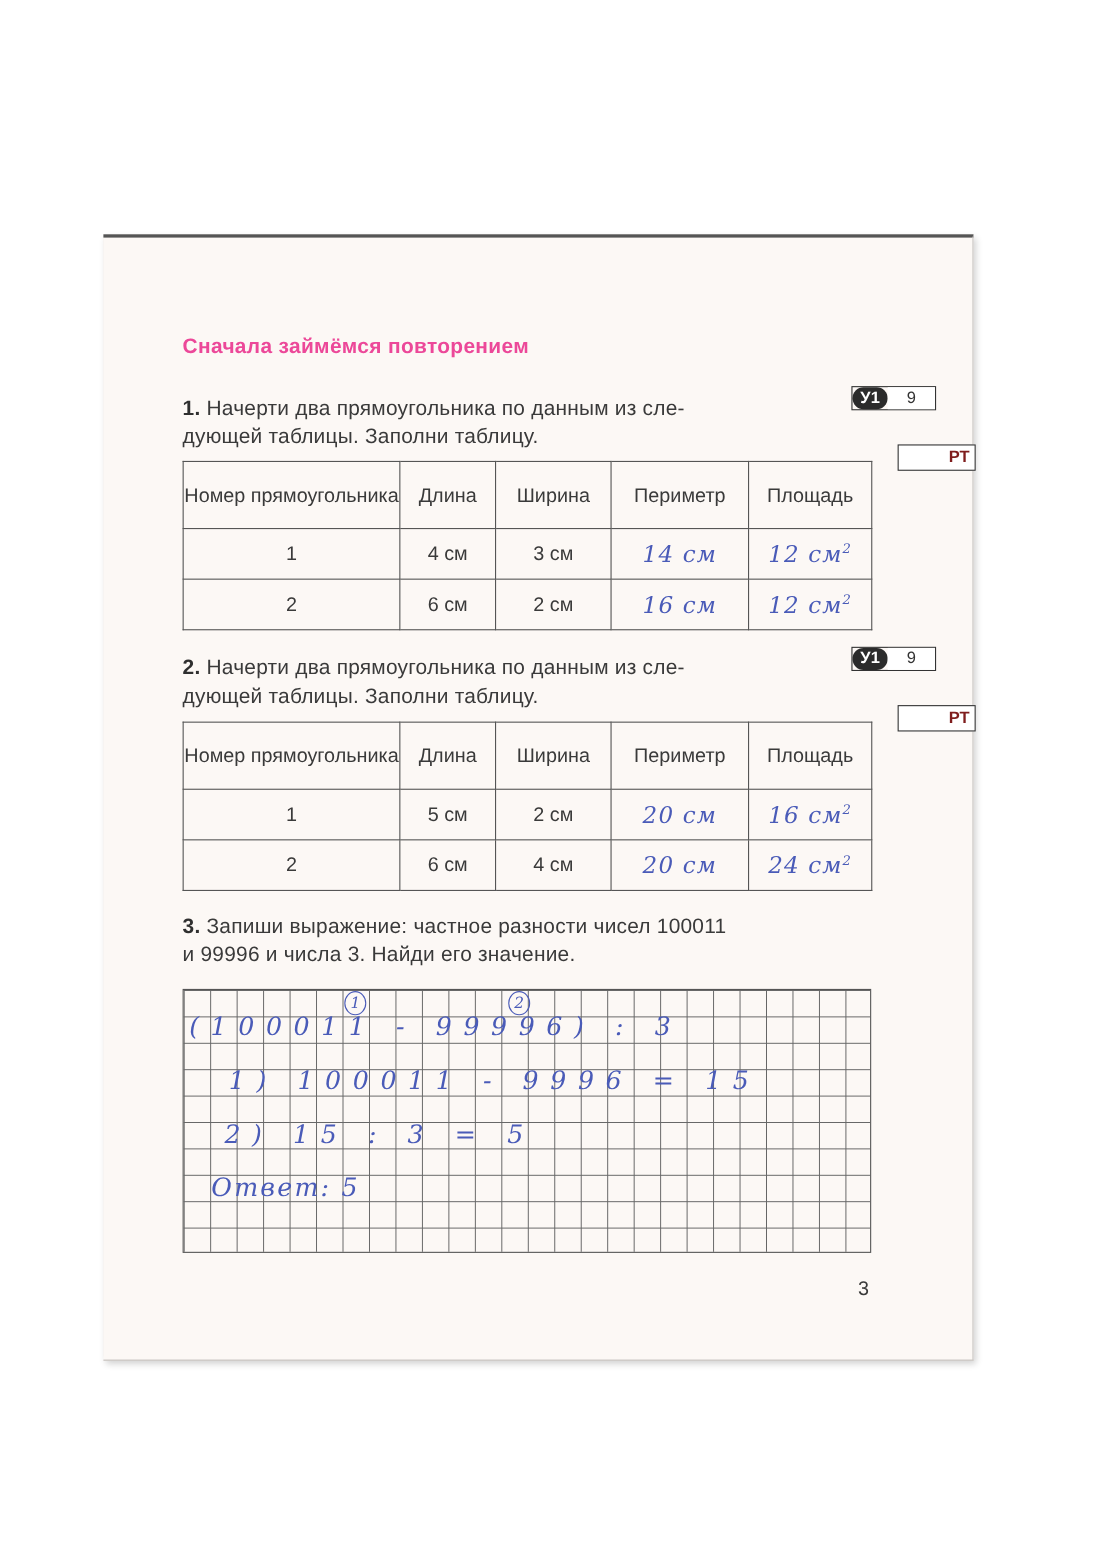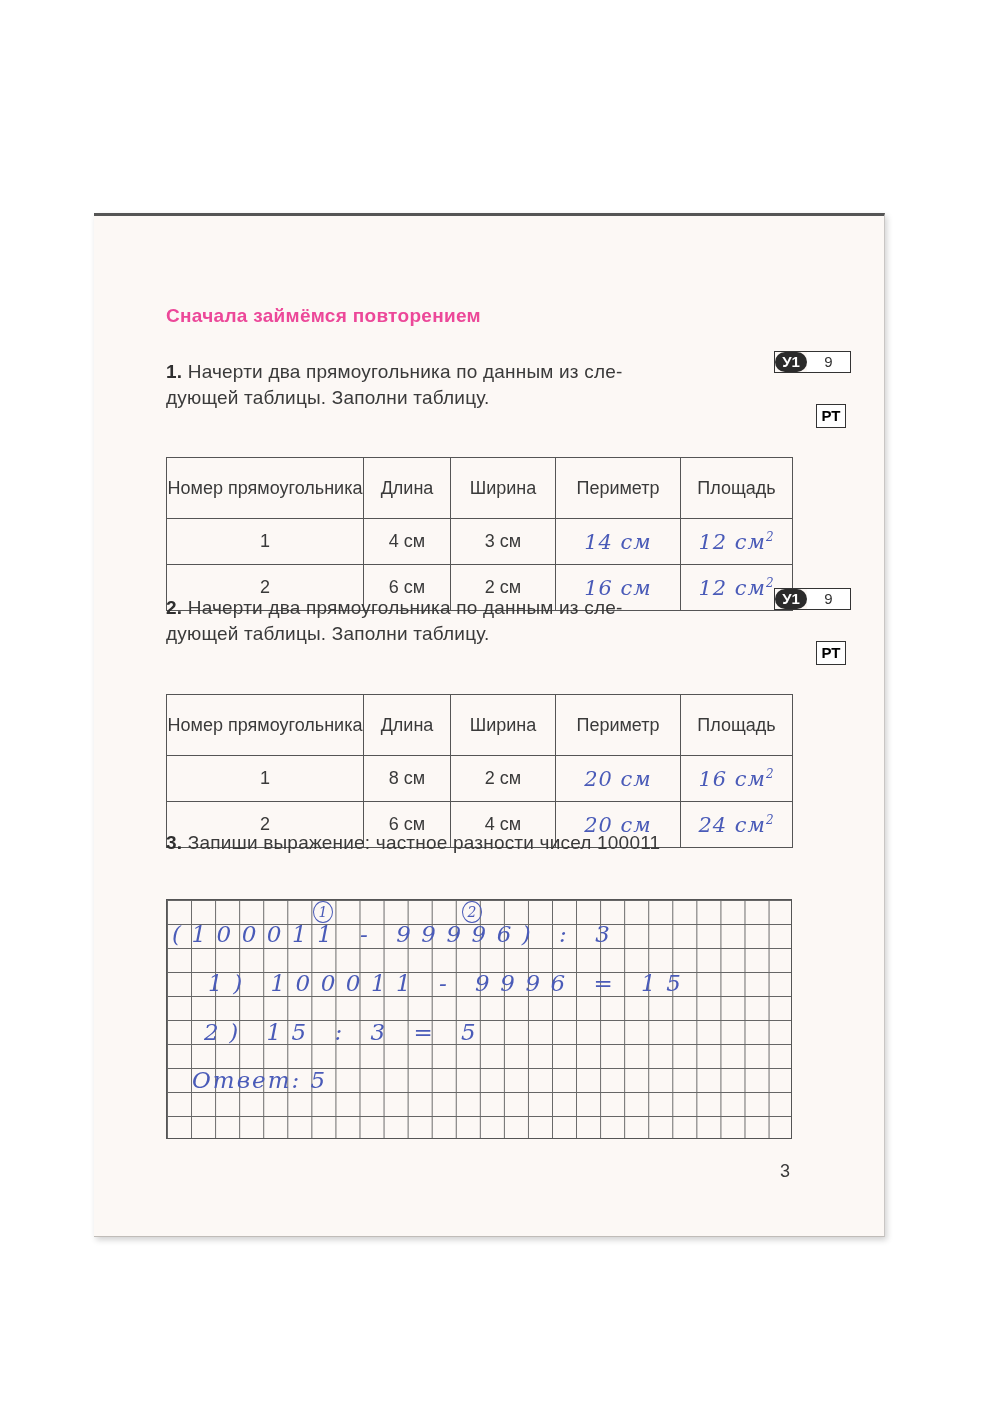--- a/index.html
+++ b/index.html
@@ -32,26 +32,27 @@
   }
   .task b { color:#2f2f2f; }
   .badge {
     position:absolute; height:20px; display:flex; border:1.5px solid #333;
     font-size:15px; line-height:20px;
   }
   .badge .dark { background:#2b2b2b; color:#fff; font-weight:bold; width:32px; text-align:center;border-radius:10px; }
   .badge .num { background:#fff; color:#333; width:43px; text-align:center; }
   .rt {
     position:absolute; width:28px; height:22px; border:1.5px solid #333;
-    font-size:15px; font-weight:bold; text-align:center; line-height:22px; color:#000000;
+    font-size:15px; font-weight:bold; text-align:center; line-height:22px; color:#7f1d1d;
     background:#fff;
+    padding-left:41px;
   }
   table.data {
     position:absolute; left:166px; border-collapse:collapse; width:627px;
-    font-size:18px; color:#3a3a3a;margin-top:38px;
+    font-size:18px; color:#3a3a3a;
   }
   table.data td, table.data th {
     border:1.5px solid #555; text-align:center; font-weight:normal; padding:0;
   }
   table.data th { height:60px; line-height:21px; }
   table.data td { height:45px; }
   .hw {
     font-family:"DejaVu Serif", serif; font-style:italic; color:#4a5bb8;
     font-size:21px; letter-spacing:1px;
   }
@@ -136,38 +137,39 @@
   <tbody>
       <tr>
     <th style="width:196px;">Номер прямоугольника</th>
     <th style="width:86px;">Длина</th>
     <th style="width:104px;">Ширина</th>
     <th style="width:124px;">Периметр</th>
     <th>Площадь</th>
   </tr>
   <tr>
     <td>1</td>
-    <td>8 см</td>
+    <td>5 см</td>
     <td>2 см</td>
     <td class="hw">20 см</td>
     <td class="hw"><span>16 см</span><sup>2</sup></td>
   </tr>
   <tr>
     <td>2</td>
     <td>6 см</td>
     <td>4 см</td>
     <td class="hw">20 см</td>
     <td class="hw"><span>24 см</span><sup>2</sup></td>
   </tr>
 </tbody>
   </table>
 
 <div class="task" style="top:830px;">
   <b>3.</b>
   <span>Запиши выражение: частное разности чисел 100011</span><br>
+  <span>и 99996 и числа 3. Найди его значение.</span>
 </div>
 
 <div class="grid"></div>
 
 <div class="circ" style="left:313px; top:901px;">1</div>
 <div class="circ" style="left:462px; top:901px;">2</div>
 
 <div class="gline" style="top:921px;">(100011 - 99996) : 3</div>
 <div class="gline" style="top:970px;margin-left:36px;">1) 100011 - 9996 = 15</div>
 <div class="gline" style="top:1019px;margin-left:32px;">2) 15 : 3 = 5</div>

